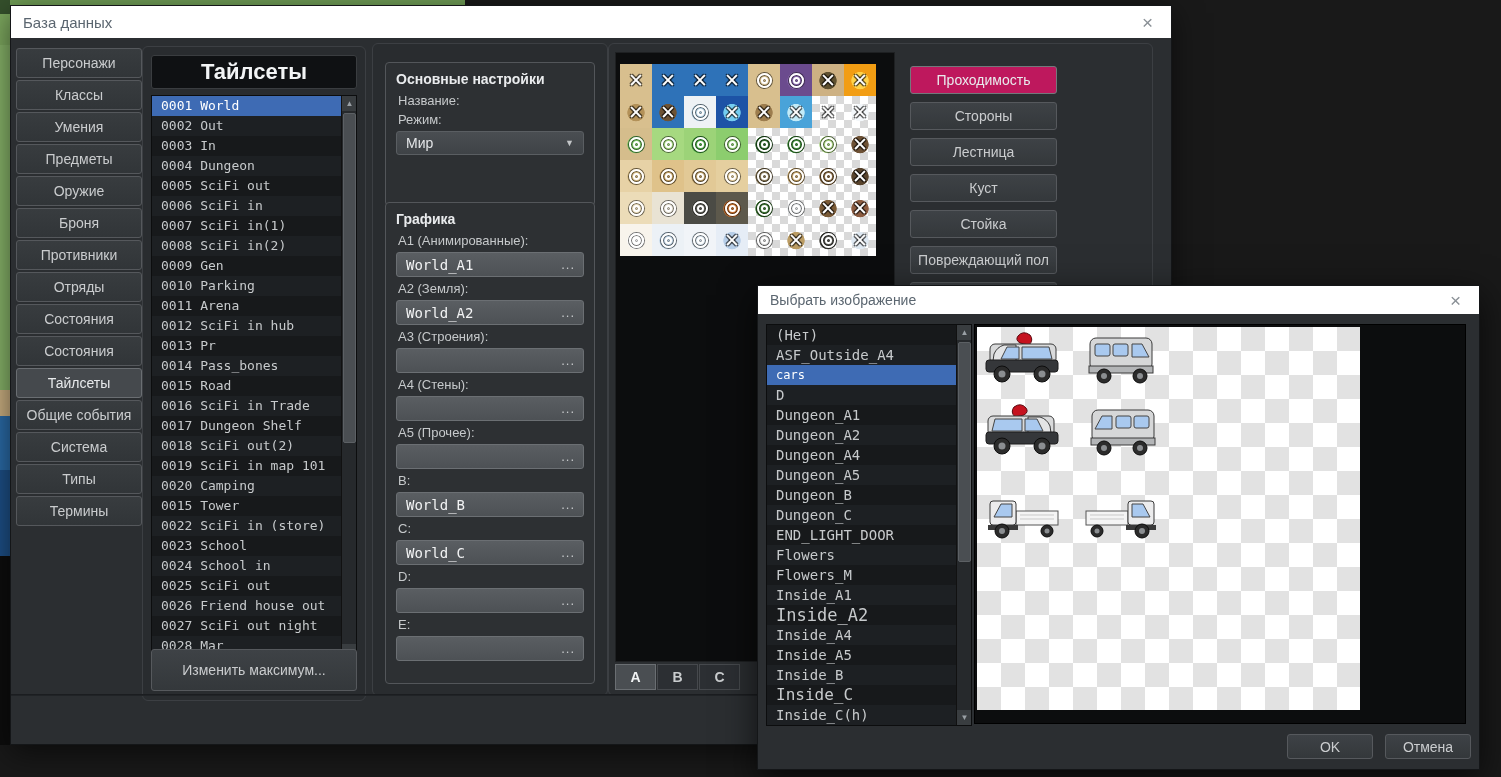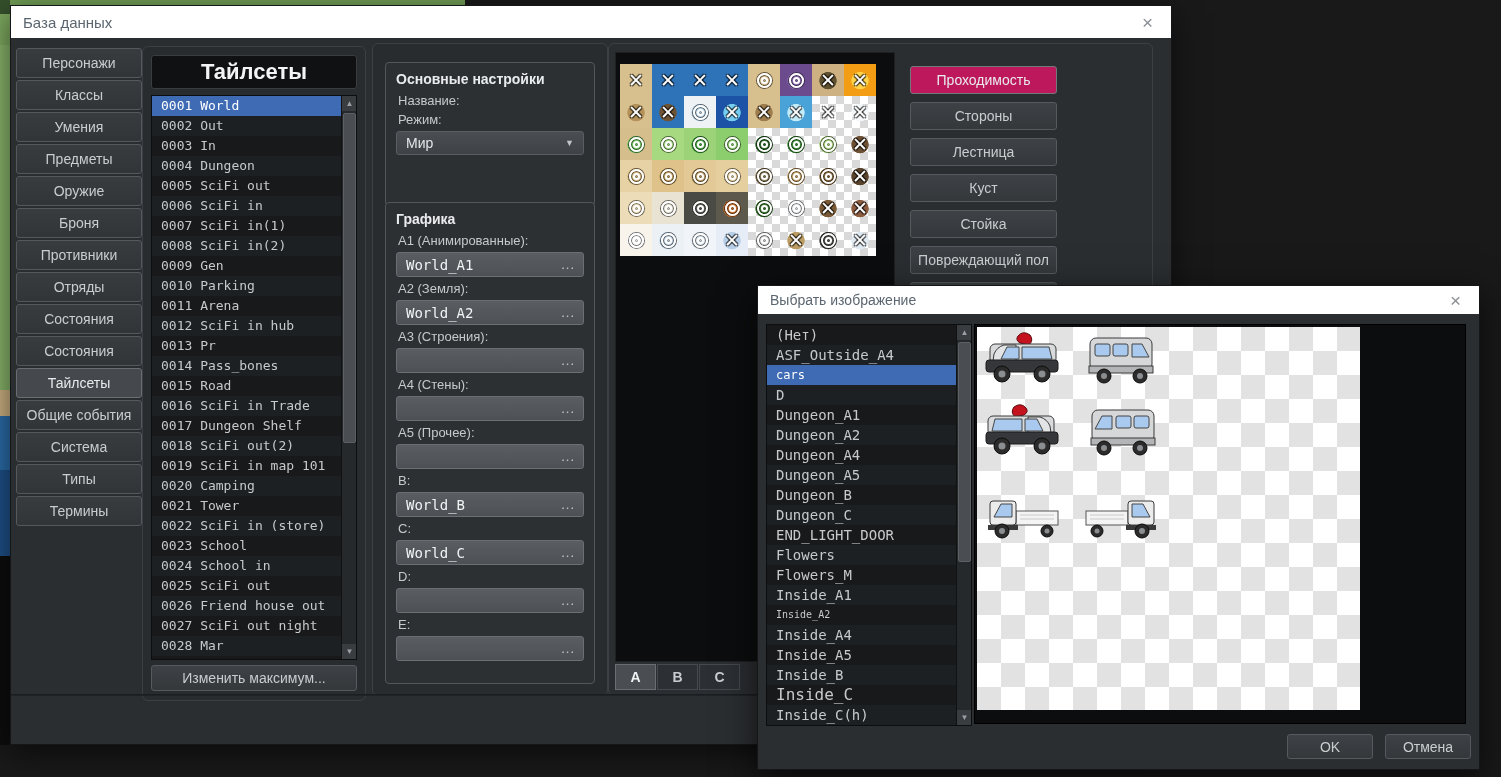--- a/index.html
+++ b/index.html
@@ -40,21 +40,21 @@
   .vscroll { position:absolute; top:0; right:0; bottom:0; width:15px; background:#26292c; border-left:1px solid #111; }
   .vscroll .arr { position:absolute; left:0; width:15px; height:15px; background:#393d40; color:#9aa0a5;
     font-size:8px; display:flex; align-items:center; justify-content:center; }
   .vscroll .arr.up{ top:0; } .vscroll .arr.dn{ bottom:0; }
   .vscroll .thumb { position:absolute; left:1px; width:13px; background:#4a4e52; border:1px solid #5c6064; border-radius:2px; }
 
   .btn { background:linear-gradient(#3e4246,#34383b); border:1px solid #56595d; border-radius:3px;
     color:#caccce; font-size:14px; display:flex; align-items:center; justify-content:center; }
   .btn.active { background:#be185d; border-color:#74787c; color:#e9ebed; }
 
-  .change-max { position:absolute; left:8px; right:8px; bottom:9px; height:26px; }
+  .change-max { position:absolute; left:8px; right:8px; bottom:9px; height:42px; }
 
   .group { position:absolute; left:12px; right:12px; background:#2d3033; border:1px solid #53565a; border-radius:4px; padding:8px 10px; }
   .group h3 { font-size:14px; color:#e9ebed; margin-bottom:6px; }
   .flabel { font-size:13px; color:#c6c9cb; margin:4px 0 4px 2px; }
   .tinput { height:25px; background:#141619; border:1px solid #4b4e52; border-radius:2px;
     font-family:"DejaVu Sans Mono",monospace; font-size:14px; color:#f2f2f2; padding:0 8px; display:flex; align-items:center; }
   .dropdown { height:24px; background:linear-gradient(#4a4e52,#3f4347); border:1px solid #5a5e62; border-radius:3px;
     color:#e4e6e8; font-size:14px; display:flex; align-items:center; padding:0 9px; position:relative; }
   .dropdown .car { position:absolute; right:9px; font-size:9px; color:#c2c5c7; }
   .ffield { height:25px; background:linear-gradient(#5a5e62,#4d5155); border:1px solid #6b6f73; border-radius:3px;
@@ -140,21 +140,21 @@
             <div class="lrow">0011 Arena</div>
             <div class="lrow">0012 SciFi in hub</div>
             <div class="lrow">0013 Pr</div>
             <div class="lrow">0014 Pass_bones</div>
             <div class="lrow">0015 Road</div>
             <div class="lrow">0016 SciFi in Trade</div>
             <div class="lrow">0017 Dungeon Shelf</div>
             <div class="lrow">0018 SciFi out(2)</div>
             <div class="lrow">0019 SciFi in map 101</div>
             <div class="lrow">0020 Camping</div>
-            <div class="lrow">0021 Tower</div>
+            <div class="lrow">0015 Tower</div>
             <div class="lrow">0022 SciFi in (store)</div>
             <div class="lrow">0023 School</div>
             <div class="lrow">0024 School in</div>
             <div class="lrow">0025 SciFi out</div>
             <div class="lrow">0026 Friend house out</div>
             <div class="lrow">0027 SciFi out night</div>
             <div class="lrow">0028 Mar</div>
           </div>
         <div class="vscroll">
           <div class="arr up">▲</div>
@@ -502,21 +502,21 @@
           <div class="lrow" style="font-size: 14px;">Dungeon_A1</div>
           <div class="lrow" style="font-size: 14px;">Dungeon_A2</div>
           <div class="lrow" style="font-size: 14px;">Dungeon_A4</div>
           <div class="lrow" style="font-size: 14px;">Dungeon_A5</div>
           <div class="lrow" style="font-size: 14px;">Dungeon_B</div>
           <div class="lrow" style="font-size: 14px;">Dungeon_C</div>
           <div class="lrow" style="font-size: 14px;">END_LIGHT_DOOR</div>
           <div class="lrow" style="font-size: 14px;">Flowers</div>
           <div class="lrow" style="font-size: 14px;">Flowers_M</div>
           <div class="lrow" style="font-size: 14px;">Inside_A1</div>
-          <div class="lrow" style="font-size: 10px;">Inside_A2</div>
+          <div class="lrow" style="font-size: 17px;">Inside_A2</div>
           <div class="lrow" style="font-size: 14px;">Inside_A4</div>
           <div class="lrow" style="font-size: 14px;">Inside_A5</div>
           <div class="lrow" style="font-size: 14px;">Inside_B</div>
           <div class="lrow" style="font-size: 16px;">Inside_C</div>
           <div class="lrow" style="font-size: 14px;">Inside_C(h)</div>
         </div>
       <div class="vscroll">
         <div class="arr up">▲</div>
         <div class="thumb" style="top:17px; height:220px;"></div>
         <div class="arr dn">▼</div>

